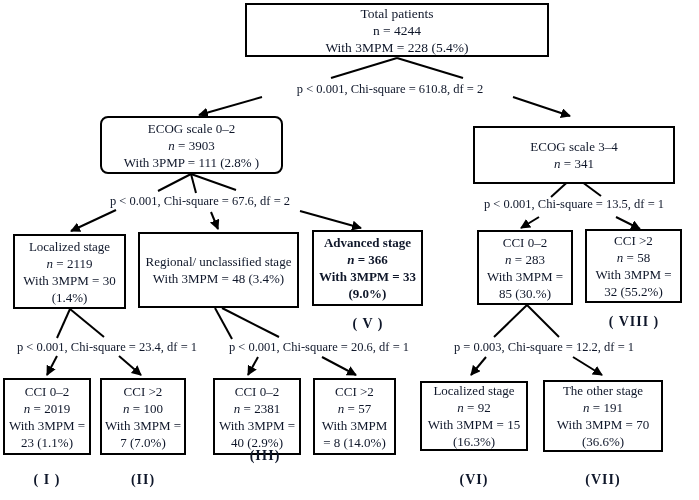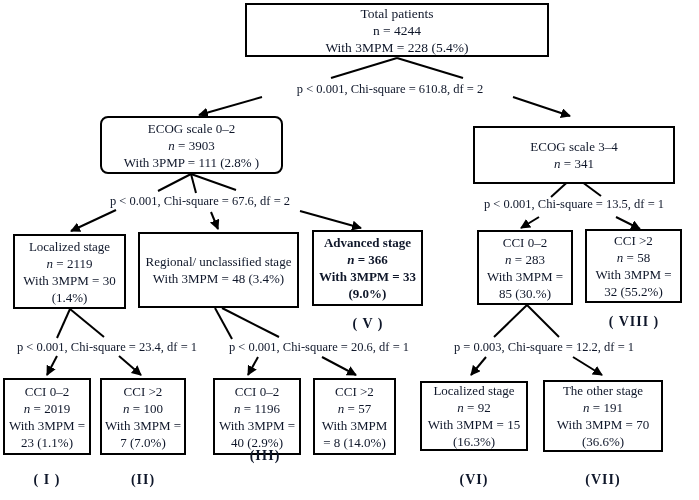--- a/index.html
+++ b/index.html
@@ -147,21 +147,21 @@
     <div class="bl"><span class="it">n</span> <span>= 2019</span></div>
     <div class="bl">With 3MPM = 23 (1.1%)</div>
   </div>
   <div class="box" style="left:100px; top:378px; width:86px; height:77px;">
     <div class="bl">CCI &gt;2</div>
     <div class="bl"><span class="it">n</span> <span>= 100</span></div>
     <div class="bl">With 3MPM = 7 (7.0%)</div>
   </div>
   <div class="box" style="left:213px; top:378px; width:88px; height:77px;">
     <div class="bl">CCI 0–2</div>
-    <div class="bl"><span class="it">n</span> <span>= 1196</span></div>
+    <div class="bl"><span class="it">n</span> <span>= 2381</span></div>
     <div class="bl">With 3MPM = 40 (2.9%)</div>
   </div>
   <div class="box" style="left:313px; top:378px; width:83px; height:77px;">
     <div class="bl">CCI &gt;2</div>
     <div class="bl"><span class="it">n</span> <span>= 57</span></div>
     <div class="bl">With 3MPM = 8 (14.0%)</div>
   </div>
   <div class="box" style="left:420px; top:381px; width:108px; height:70px;">
     <div class="bl">Localized stage</div>
     <div class="bl"><span class="it">n</span> <span>= 92</span></div>

